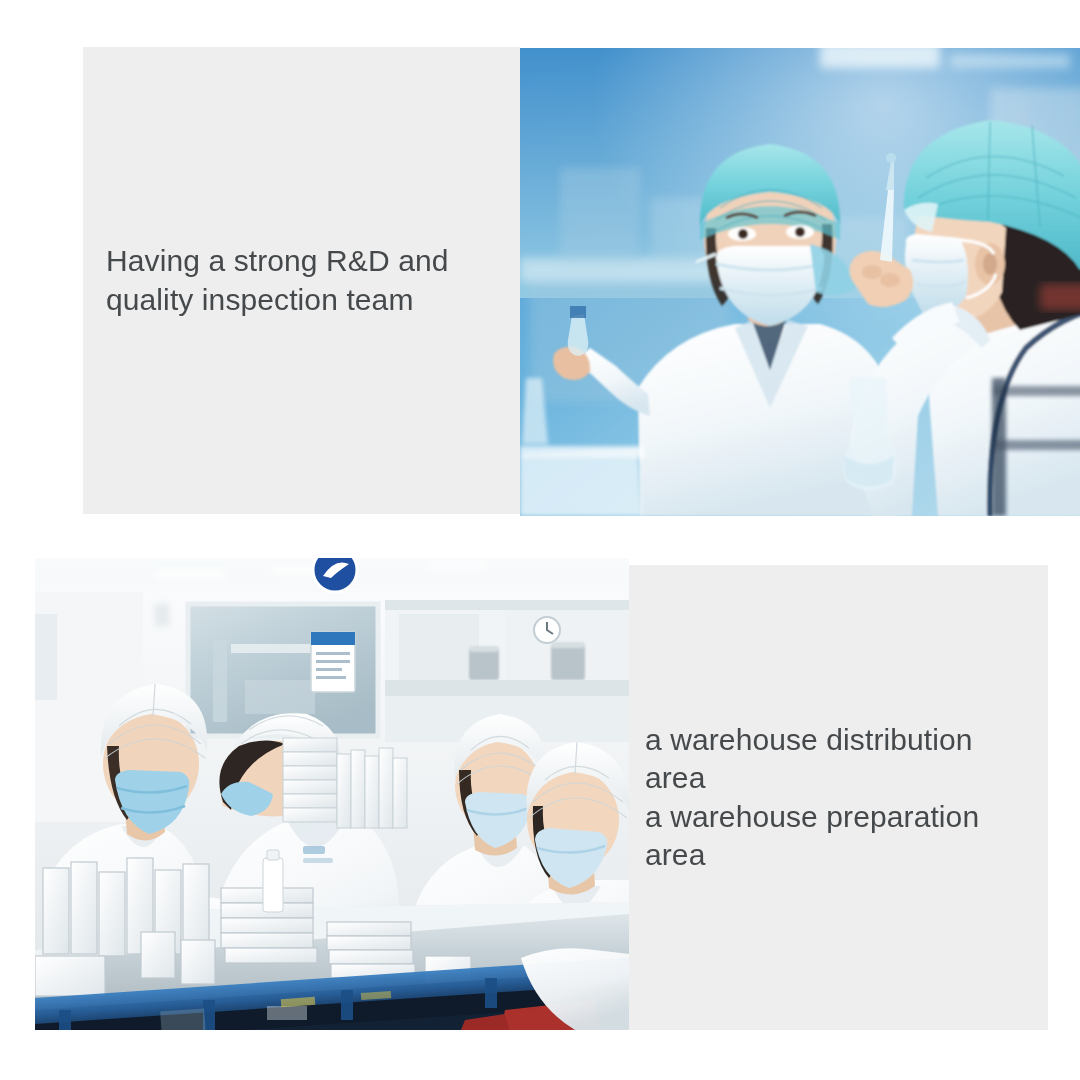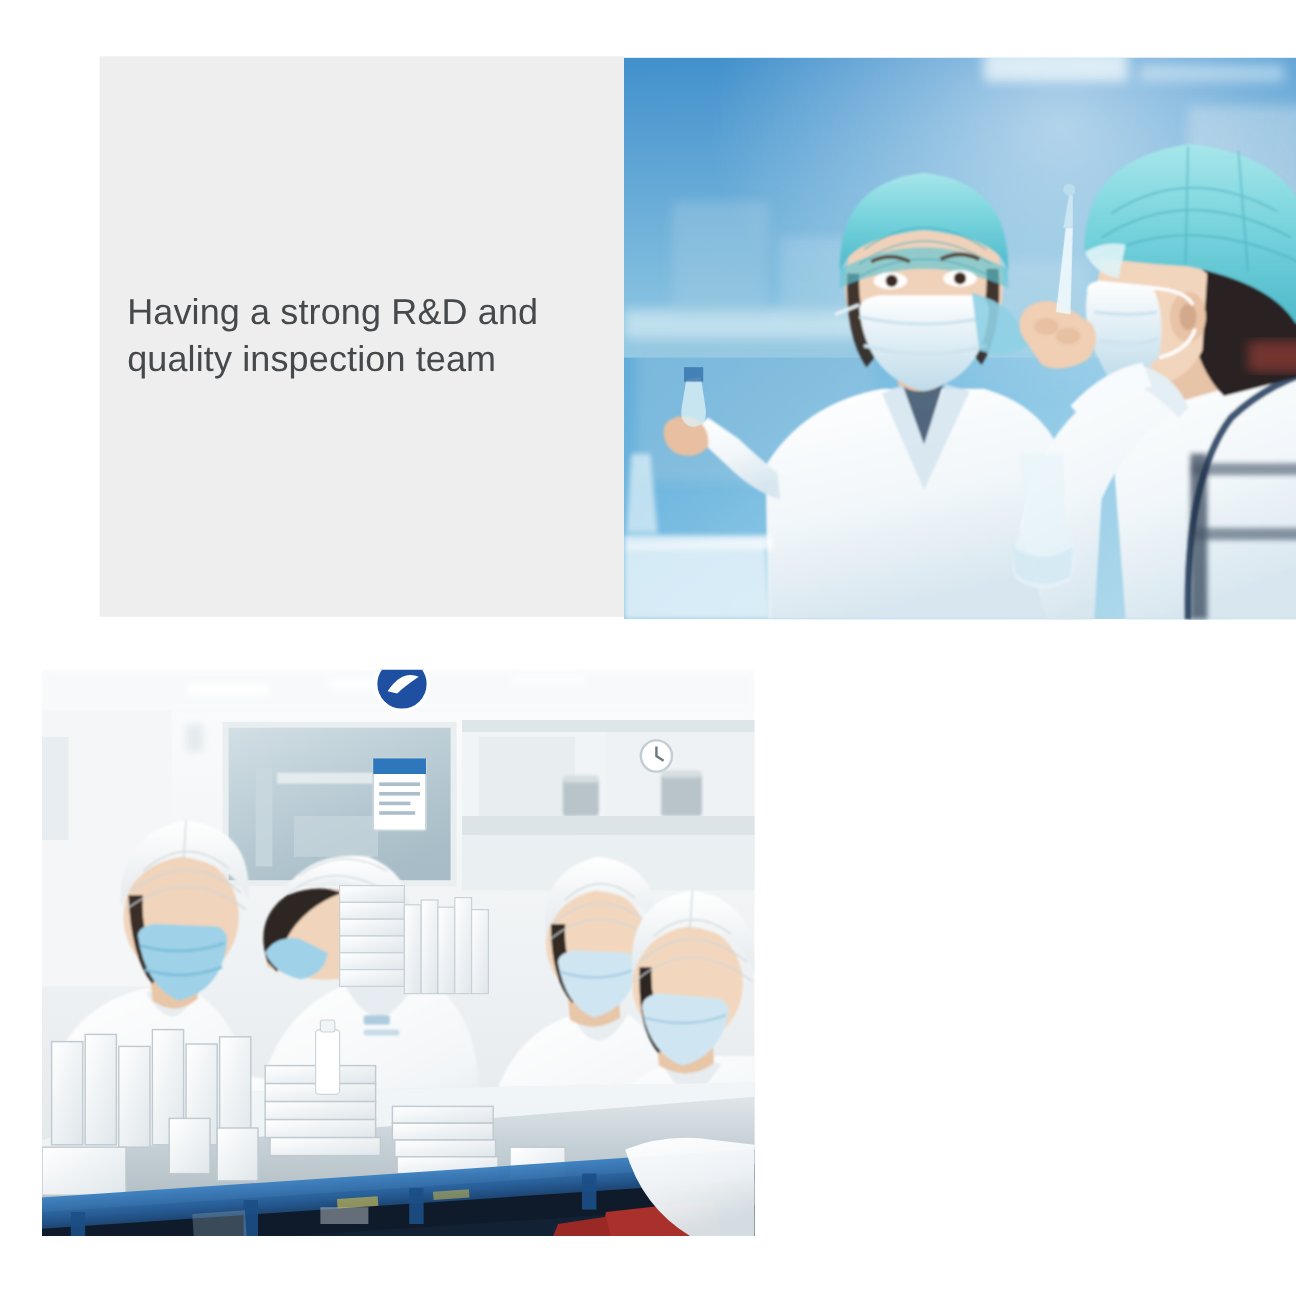--- a/index.html
+++ b/index.html
@@ -585,15 +585,19 @@
 
         <g opacity="0.95">
           <path d="M470 452 L560 442 L566 472 L466 472 Z" fill="#b4322c"></path>
           <path d="M430 462 L470 456 L474 472 L426 472 Z" fill="#a32b26"></path>
         </g>
 
         <path d="M486 400 Q520 386 560 392 L594 396 L594 472 L540 472 Q500 448 486 400 Z" fill="url(#coatW)" opacity="0.97"></path>
       </svg>
     </div>
 
+    <div class="caption-panel-bottom panel-gray">
+      <div class="caption-text">a warehouse distribution area
+a warehouse preparation area</div>
+    </div>
   </div>
 
 </div>
 
 </body></html>

